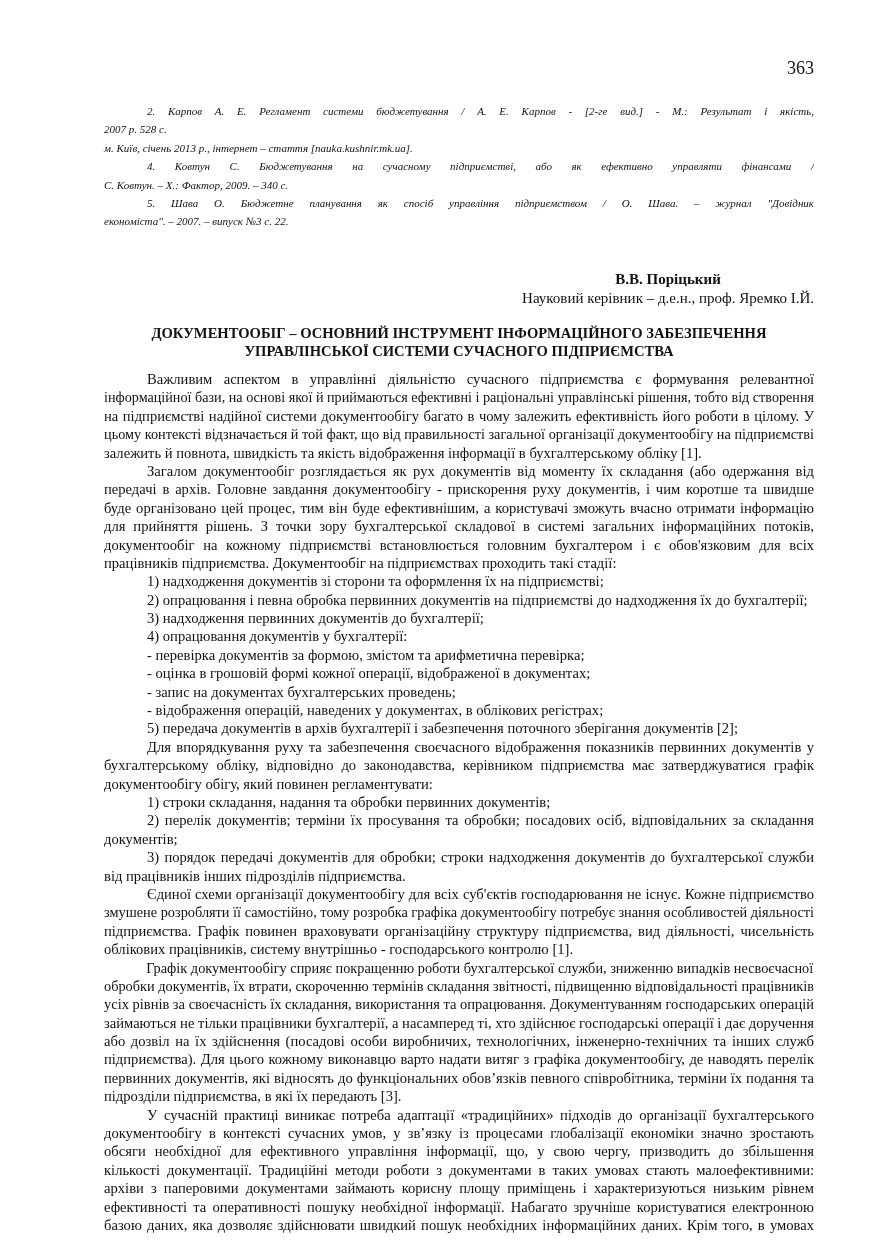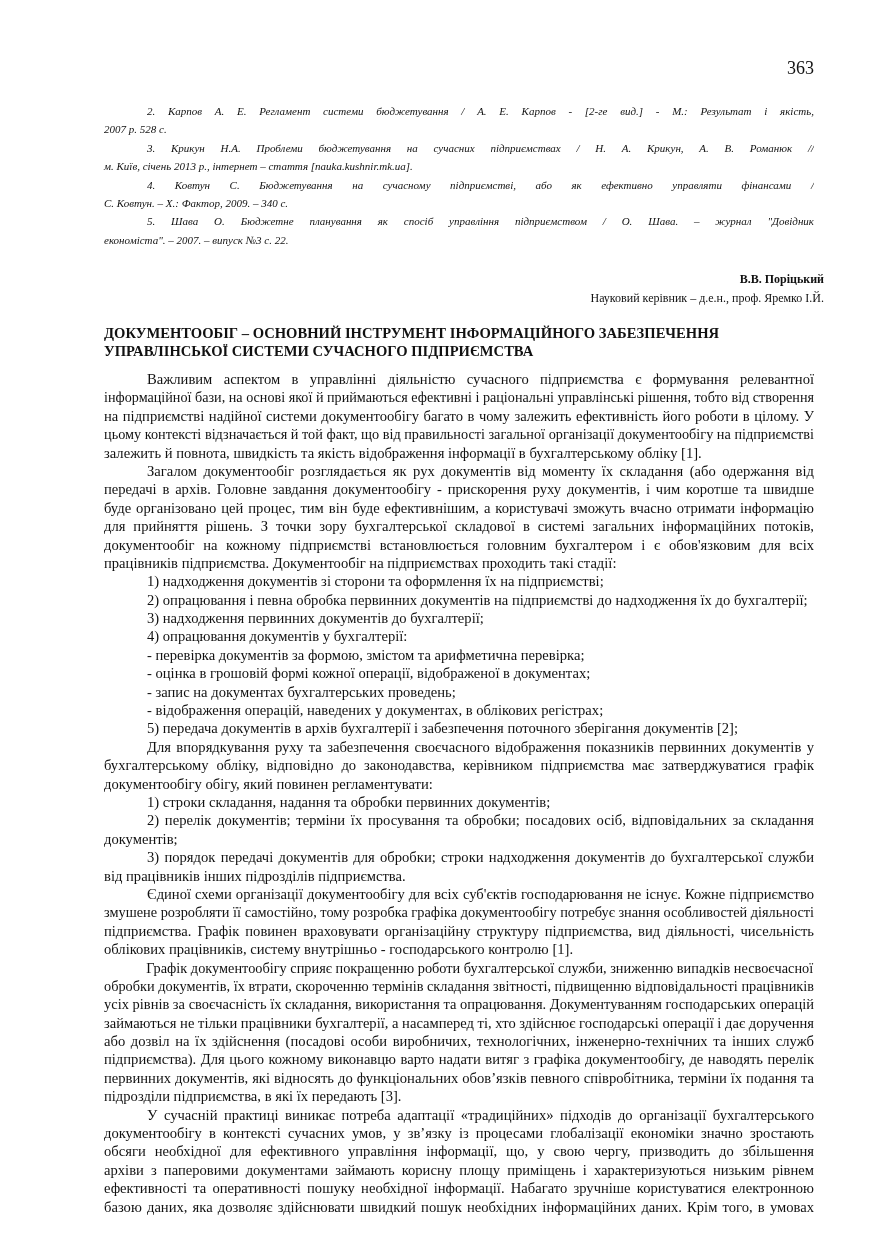--- a/index.html
+++ b/index.html
@@ -5,39 +5,38 @@
   html, body { margin:0; padding:0; background:#ffffff; }
   body { width:876px; height:1240px; position:relative; overflow:hidden; color:#111; }
   .page { position:absolute; left:0; top:0; width:876px; height:1064px; font-family:"Liberation Serif", serif;margin-top:8px; }
   .pnum { position:absolute; right:62px; top:50px; font-size:18px; }
   .block { position:absolute; left:104px; width:710px; }
   .ln { display:block; height:18.4px; line-height:18.4px; font-size:14.6px; white-space:nowrap; overflow:visible; transform-origin:left center; }
   .j { text-align:justify; text-align-last:justify; white-space:normal; overflow:hidden; }
   .ind { padding-left:43px; }
   .it { font-style:italic; }
   .refs .ln { font-size:11px; }
-  .author { position:absolute; right:52px; top:262px; text-align:right; font-size:12px; line-height:19px; }
+  .author { position:absolute; right:62px; top:262px; text-align:center; font-size:15px; line-height:19px; }
   .author .nm { font-weight:bold; display:block; }
   .author .sv { display:block; }
-  .title { position:absolute; left:104px; width:710px; top:316px; text-align:left; font-weight:bold; font-size:14.6px; line-height:18px; }
+  .title { position:absolute; left:104px; width:710px; top:316px; text-align:center; font-weight:bold; font-size:14.6px; line-height:18px; }
   .title span { display:block; }
 </style>
 </head>
 <body>
 
 <div class="page">
   <div class="pnum">363</div>
 
   <div class="block refs it" style="top:94px;">
     <div>
       <span class="ln j ind">2.  Карпов А. Е. Регламент системи бюджетування / А. Е. Карпов - [2-ге вид.] - М.: Результат і якість,</span>
       <span class="ln">2007 р. 528 с.</span>
     </div>
     <div>
-      <span class="ln j ind">3.  Крикун Н.А. Проблеми бюджетування на сучасних підприємствах /  Н. А. Крикун, А. В. Романюк //</span>
       <span class="ln">м. Київ, січень 2013 р., інтернет – стаття [nauka.kushnir.mk.ua].</span>
     </div>
     <div>
       <span class="ln j ind">4.  Ковтун С. Бюджетування на сучасному підприємстві, або як ефективно управляти фінансами /</span>
       <span class="ln">С. Ковтун. – Х.:  Фактор, 2009. – 340 с.</span>
     </div>
     <div>
       <span class="ln j ind">5.  Шава О. Бюджетне планування як спосіб управління підприємством / О. Шава. – журнал "Довідник</span>
       <span class="ln">економіста". – 2007. –  випуск №3 с. 22.</span>
     </div>
@@ -90,17 +89,18 @@
       <span class="ln j" style="white-space: nowrap; text-align-last: auto; transform: scaleX(0.9816); width: 723.328px;">обробки документів, їх втрати, скороченню термінів складання звітності, підвищенню відповідальності працівників</span>
       <span class="ln j" style="white-space: nowrap; text-align-last: auto; transform: scaleX(0.9921); width: 715.641px;">усіх рівнів за своєчасність їх складання, використання та опрацювання. Документуванням господарських операцій</span>
       <span class="ln j" style="white-space: nowrap; text-align-last: auto; transform: scaleX(0.9983); width: 711.203px;">займаються не тільки працівники бухгалтерії, а насамперед ті, хто здійснює господарські операції і дає доручення</span>
       <span class="ln j">або дозвіл на їх здійснення (посадові особи виробничих, технологічних, інженерно-технічних та інших служб</span>
       <span class="ln j">підприємства). Для цього кожному виконавцю варто надати витяг з графіка документообігу, де наводять перелік</span>
       <span class="ln j">первинних документів, які відносять до функціональних обов’язків певного співробітника, терміни їх подання та</span>
       <span class="ln">підрозділи підприємства, в які їх передають [3].</span>
       <span class="ln j ind">У сучасній практиці виникає потреба адаптації «традиційних» підходів до організації бухгалтерського</span>
       <span class="ln j">документообігу в контексті сучасних умов, у зв’язку із процесами глобалізації економіки значно зростають</span>
       <span class="ln j">обсяги необхідної для ефективного управління інформації, що, у свою чергу, призводить до збільшення</span>
+      <span class="ln j">кількості документації. Традиційні методи роботи з документами в таких умовах стають малоефективними:</span>
       <span class="ln j">архіви з паперовими документами займають корисну площу приміщень і характеризуються низьким рівнем</span>
       <span class="ln j">ефективності та оперативності пошуку необхідної інформації. Набагато зручніше користуватися електронною</span>
       <span class="ln j">базою даних, яка дозволяє здійснювати швидкий пошук необхідних інформаційних даних. Крім того, в умовах</span>
     </div>
 </div>
 
 </body></html>

